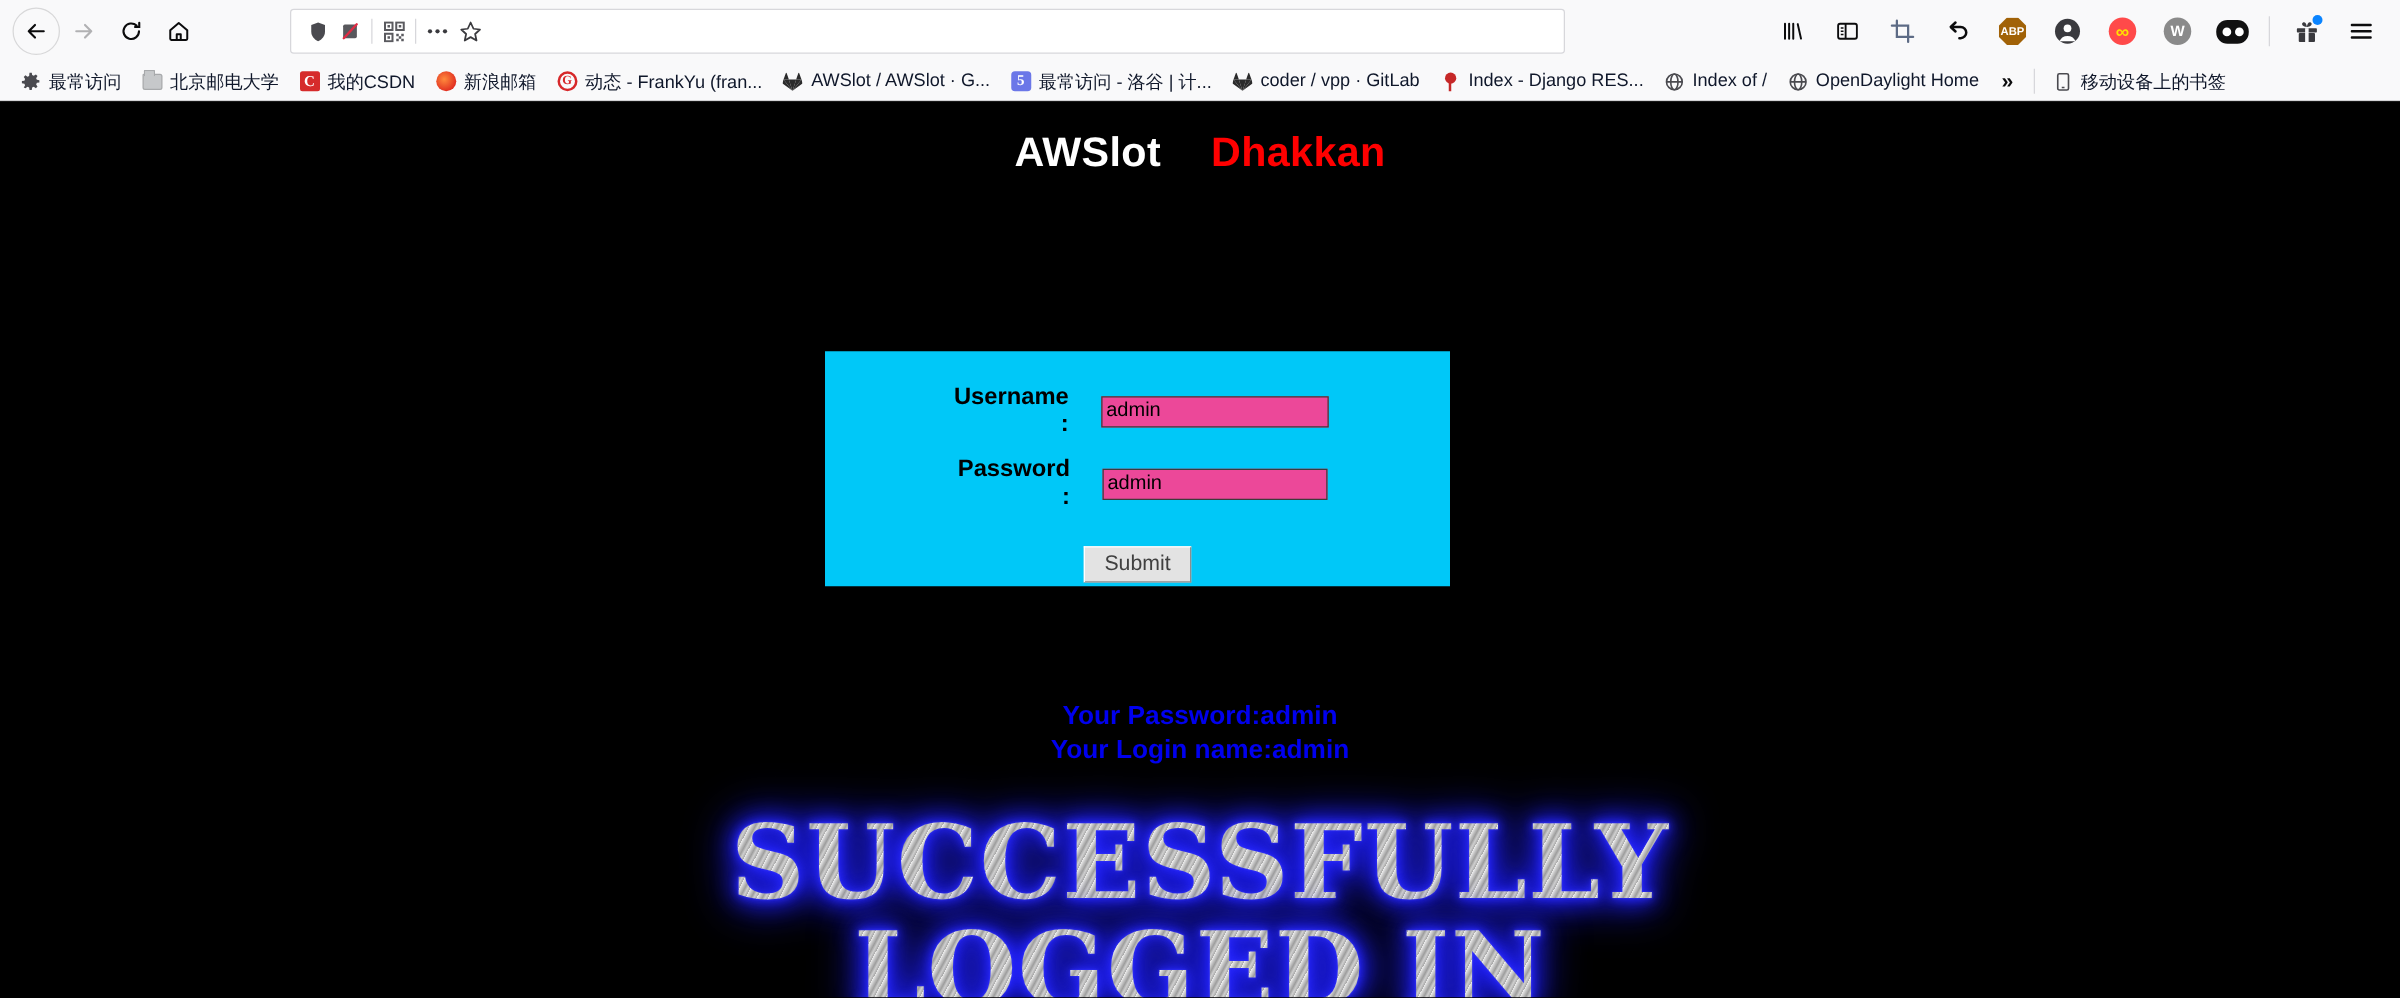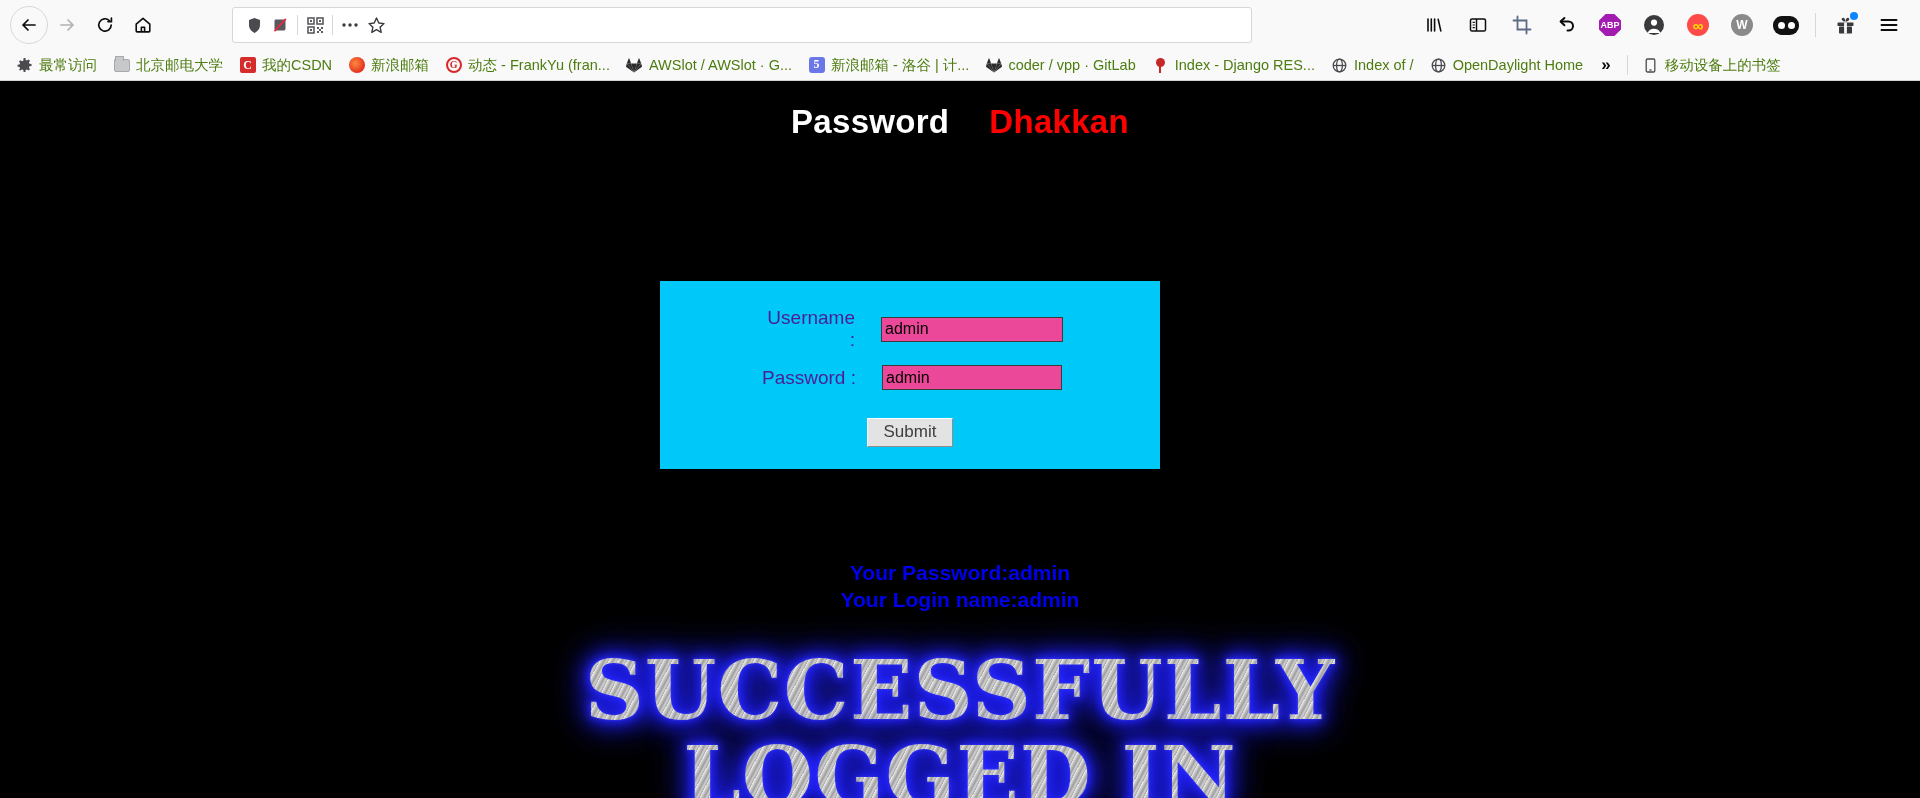--- a/index.html
+++ b/index.html
@@ -78,21 +78,21 @@
   .tb-icon {
     width: 30px; height: 30px;
     display: flex; align-items: center; justify-content: center;
     flex: none;
     position: relative;
   }
   .tb-sep { width: 1px; height: 24px; background: #d7d7db; flex:none; }
 
   .badge-abp {
     width: 22px; height: 22px; border-radius: 4px;
-    background: #a21caf; color: #fff;
+    background: #a16207; color: #fff;
     font-size: 9px; font-weight: bold;
     display: flex; align-items: center; justify-content: center;
     clip-path: polygon(30% 0,70% 0,100% 30%,100% 70%,70% 100%,30% 100%,0 70%,0 30%);
   }
   .badge-infinity {
     width: 22px; height: 22px; border-radius: 50%;
     background: #ff4a4a;
     color: #ffe100; font-size: 15px; font-weight: bold;
     display:flex; align-items:center; justify-content:center;
     line-height: 1;
@@ -128,21 +128,21 @@
     white-space: nowrap;
     overflow: hidden;
   }
   .bm {
     display: flex;
     align-items: center;
     gap: 6px;
     padding: 2px 8px;
     flex: none;
   }
-  .bm-label { font-size: 14.5px; color: #4d7c0f; }
+  .bm-label { font-size: 14.5px; color: #0f172a; }
   .bm-ico { width: 17px; height: 17px; flex: none; display:flex; align-items:center; justify-content:center; }
 
   .ico-gear { color: #4a4a4f; }
   .ico-folder {
     width: 16px; height: 13px; background: #c6c8ca;
     border: 1px solid #a7a9ab; border-radius: 1px 2px 2px 2px;
     position: relative;
   }
   .ico-folder:before {
     content:""; position:absolute; top:-4px; left:0; width:7px; height:4px;
@@ -215,22 +215,23 @@
     display: flex;
     align-items: center;
     justify-content: center;
     margin-top: 26px;
   }
   .form-row.second { margin-top: 14px; }
   .form-label {
     width: 124px;
     text-align: right;
     font-size: 19px;
-    color: #4c1d95;
+    color: #000000;
     padding-right: 26px;
+    font-weight: bold;
   }
   .form-input {
     width: 182px;
     height: 25px;
     border: 1px solid #3b3b3b;
     background: #ec4899;
     font-size: 16px;
     font-family: "Liberation Sans", sans-serif;
     padding: 0 3px;
     color: #000;
@@ -485,21 +486,21 @@
             <path d="M15.2 5.6h-4.3L12.7.4c.1-.3.5-.3.6 0z"></path>
         </svg>
       </span>
       <span class="bm-label">AWSlot / AWSlot · G...</span>
     </div>
 
     <div class="bm">
       <span class="bm-ico">
           <span class="ico-luogu">5</span>
         </span>
-      <span class="bm-label">新浪邮箱 - 洛谷 | 计...</span>
+      <span class="bm-label">最常访问 - 洛谷 | 计...</span>
     </div>
 
     <div class="bm">
       <span class="bm-ico ico-gitlab">
         <svg width="16" height="15" viewBox="0 0 16 15" fill="currentColor">
           <path d="M8 14.6 11 5.6H5z"></path>
             <path d="M8 14.6 5 5.6H.8z"></path>
             <path d="M.8 5.6 0 8.3c0 .3 0 .5.3.7L8 14.6z"></path>
           <path d="M.8 5.6h4.3L3.3.4c-.1-.3-.5-.3-.6 0z"></path>
             <path d="M8 14.6 11 5.6h4.2z"></path>
@@ -552,21 +553,21 @@
       </span>
       <span class="bm-label">移动设备上的书签</span>
     </div>
 
   </div>
 </div>
 
 <div id="page">
 
   <div id="welcome-line">
-    <span id="welcome-word">Password</span><span id="welcome-name">Dhakkan</span>
+    <span id="welcome-word">AWSlot</span><span id="welcome-name">Dhakkan</span>
   </div>
 
   <div id="login-box">
 
     <div class="form-row">
       <span class="form-label">Username :</span>
       <input class="form-input" type="text" value="admin" style="">
     </div>
 
     <div class="form-row second">

